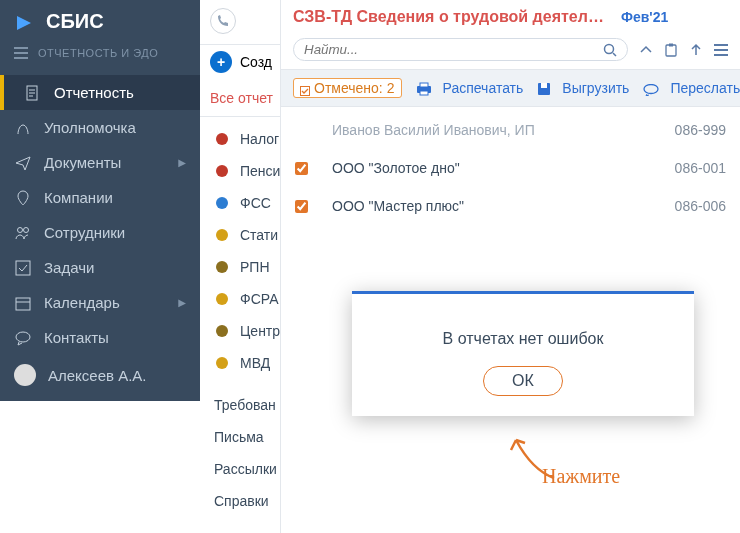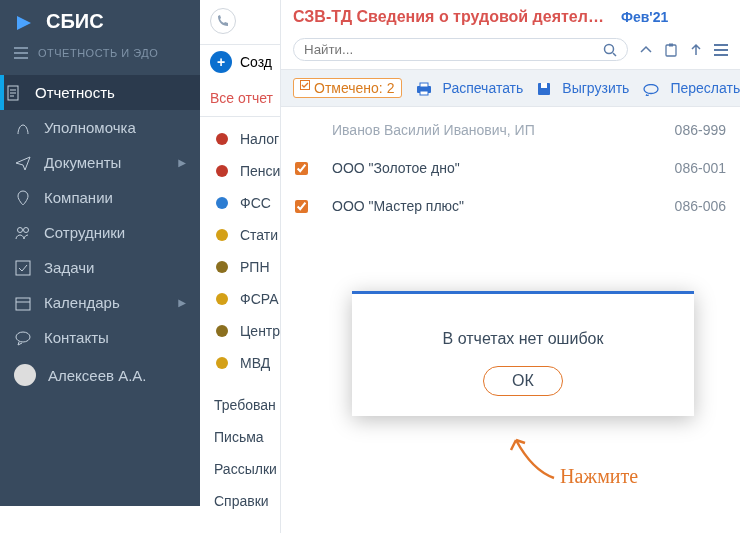--- a/index.html
+++ b/index.html
@@ -1,59 +1,59 @@
 <!DOCTYPE html>
 <html><head>
 <meta charset="utf-8">
 <style>
 *{box-sizing:border-box;margin:0;padding:0;font-family:Arial,Helvetica,sans-serif}
 body{width:740px;height:533px;overflow:hidden;position:relative;background:#fff;font-size:14px}
-.sidebar{position:absolute;left:0;top:0;width:200px;height:506px;background:#384a5e;color:#cfd8e1}
+.sidebar{position:absolute;left:0;top:0;width:200px;height:401px;background:#384a5e;color:#cfd8e1}
 .logo-row{display:flex;align-items:center;padding:10px 14px;gap:10px}
 .logo-row .brand{color:#fff;font-size:20px;font-weight:600}
 .subhead{display:flex;align-items:center;gap:10px;padding:4px 14px 10px;color:#7f93a8;font-size:11px;letter-spacing:.5px}
 .menu{margin-top:6px}
 .menu-item{display:flex;align-items:center;gap:12px;padding:9px 14px;cursor:pointer;color:#c4d0dc;font-size:15px}
-.menu-item.active{background:#2b3a4d;color:#fff;border-left:4px solid #0ea5e9;padding-left:1px}
+.menu-item.active{background:#2b3a4d;color:#fff;border-left:4px solid #eab308;padding-left:20px}
 .menu-item .ico{width:18px;display:flex;justify-content:center}
 .avatar{width:22px;height:22px;border-radius:50%;background:#ddd;display:inline-block}
 .chev{margin-left:auto;font-size:10px;color:#7f93a8}
 .main{position:absolute;left:200px;top:0;width:540px;height:533px;background:#fff}
 .toolbar{display:flex;align-items:center;padding:8px 10px 10px;gap:10px;border-bottom:1px solid #e3e7ec}
 .phone-ico{border:1px solid #d0d6dd;border-radius:50%;width:26px;height:26px;display:flex;align-items:center;justify-content:center;color:#6e8096}
 .plus-btn{width:22px;height:22px;border-radius:50%;background:#0b6fcf;color:#fff;display:flex;align-items:center;justify-content:center;font-weight:bold}
 .tabs-row{display:flex;align-items:center;padding:0 10px;border-bottom:1px solid #e3e7ec;height:38px}
 .tab-active{color:#d9534f;font-size:14px}
 .cat-list{padding:6px 0}
 .cat-item{display:flex;align-items:center;gap:10px;padding:8px 14px;color:#3a4b5d;cursor:pointer}
 .cat-ico{width:16px;height:16px;display:inline-block}
 .sections{padding:4px 14px;color:#3a4b5d}
 .sections div{padding:8px 0}
 .panel{position:absolute;left:280px;top:0;width:460px;height:533px;background:#fff;border-left:1px solid #e3e7ec}
 .panel-head{display:flex;align-items:center;padding:8px 12px;gap:8px}
 .panel-title{color:#d9534f;font-weight:600;font-size:16px;white-space:nowrap;overflow:hidden;text-overflow:ellipsis;max-width:320px}
 .panel-period{color:#2f6fd1;font-weight:600}
 .panel-tools{display:flex;align-items:center;gap:12px;padding:4px 12px 8px;color:#5a7aa7}
 .search{flex:1;display:flex;align-items:center;border:1px solid #d5dce5;border-radius:14px;padding:3px 10px;color:#9ba9bb;font-style:italic}
-.search input{border:none;outline:none;flex:1;background:transparent}
+.search input{border:none;outline:none;flex:1;font-style:italic;background:transparent}
 .tool-ico{cursor:pointer}
 .action-bar{display:flex;align-items:center;gap:14px;padding:8px 12px;background:#eef2f6;color:#2f6fd1;border-top:1px solid #e3e7ec;border-bottom:1px solid #e3e7ec;font-size:14px}
-.checked-chip{background:#fff;border:1px solid #f0a050;border-radius:3px;padding:1px 6px;color:#d97b1e;display:flex;align-items:flex-start;gap:4px}
+.checked-chip{background:#fff;border:1px solid #f0a050;border-radius:3px;padding:1px 6px;color:#d97b1e;display:flex;align-items:flex-end;gap:4px}
 .action-link{display:flex;align-items:flex-end;gap:11px;cursor:pointer}
 .list{padding:4px 0}
 .row{display:flex;align-items:center;padding:11px 14px;gap:24px;color:#3a4b5d}
 .row .code{margin-left:auto;color:#7f8b99}
 .row input[type=checkbox]{accent-color:#e2762a}
 .row.muted{color:#9ea9b6}
 .modal-back{position:absolute;left:352px;top:291px;width:342px;background:#fff;box-shadow:0 4px 20px rgba(0,0,0,.25);z-index:10}
 .modal-back .bar{height:3px;background:#2f6fd1}
 .modal-body{padding:36px 20px 16px;text-align:center;color:#3a4b5d;font-size:16px}
 .ok-btn{display:inline-block;margin:18px auto 4px;padding:5px 28px;border:1px solid #e2762a;border-radius:16px;color:#3a4b5d;cursor:pointer;background:#fff}
 .arrow-note{position:absolute;left:504px;top:428px;z-index:11;color:#e2762a;pointer-events:none}
-.arrow-note .txt{font-family:'Comic Sans MS',cursive;font-size:20px;color:#e2762a;position:absolute;left:56px;top:37px}
+.arrow-note .txt{font-family:'Comic Sans MS',cursive;font-size:20px;color:#e2762a;position:absolute;left:38px;top:37px}
 svg{display:block}
 </style>
 </head>
 <body>
 
 <div class="sidebar">
   <div class="logo-row">
     <span>
       <svg width="22" height="22">
           <path d="M3 5 L17 12 L3 19 Z" fill="#4aa3ff"></path>

